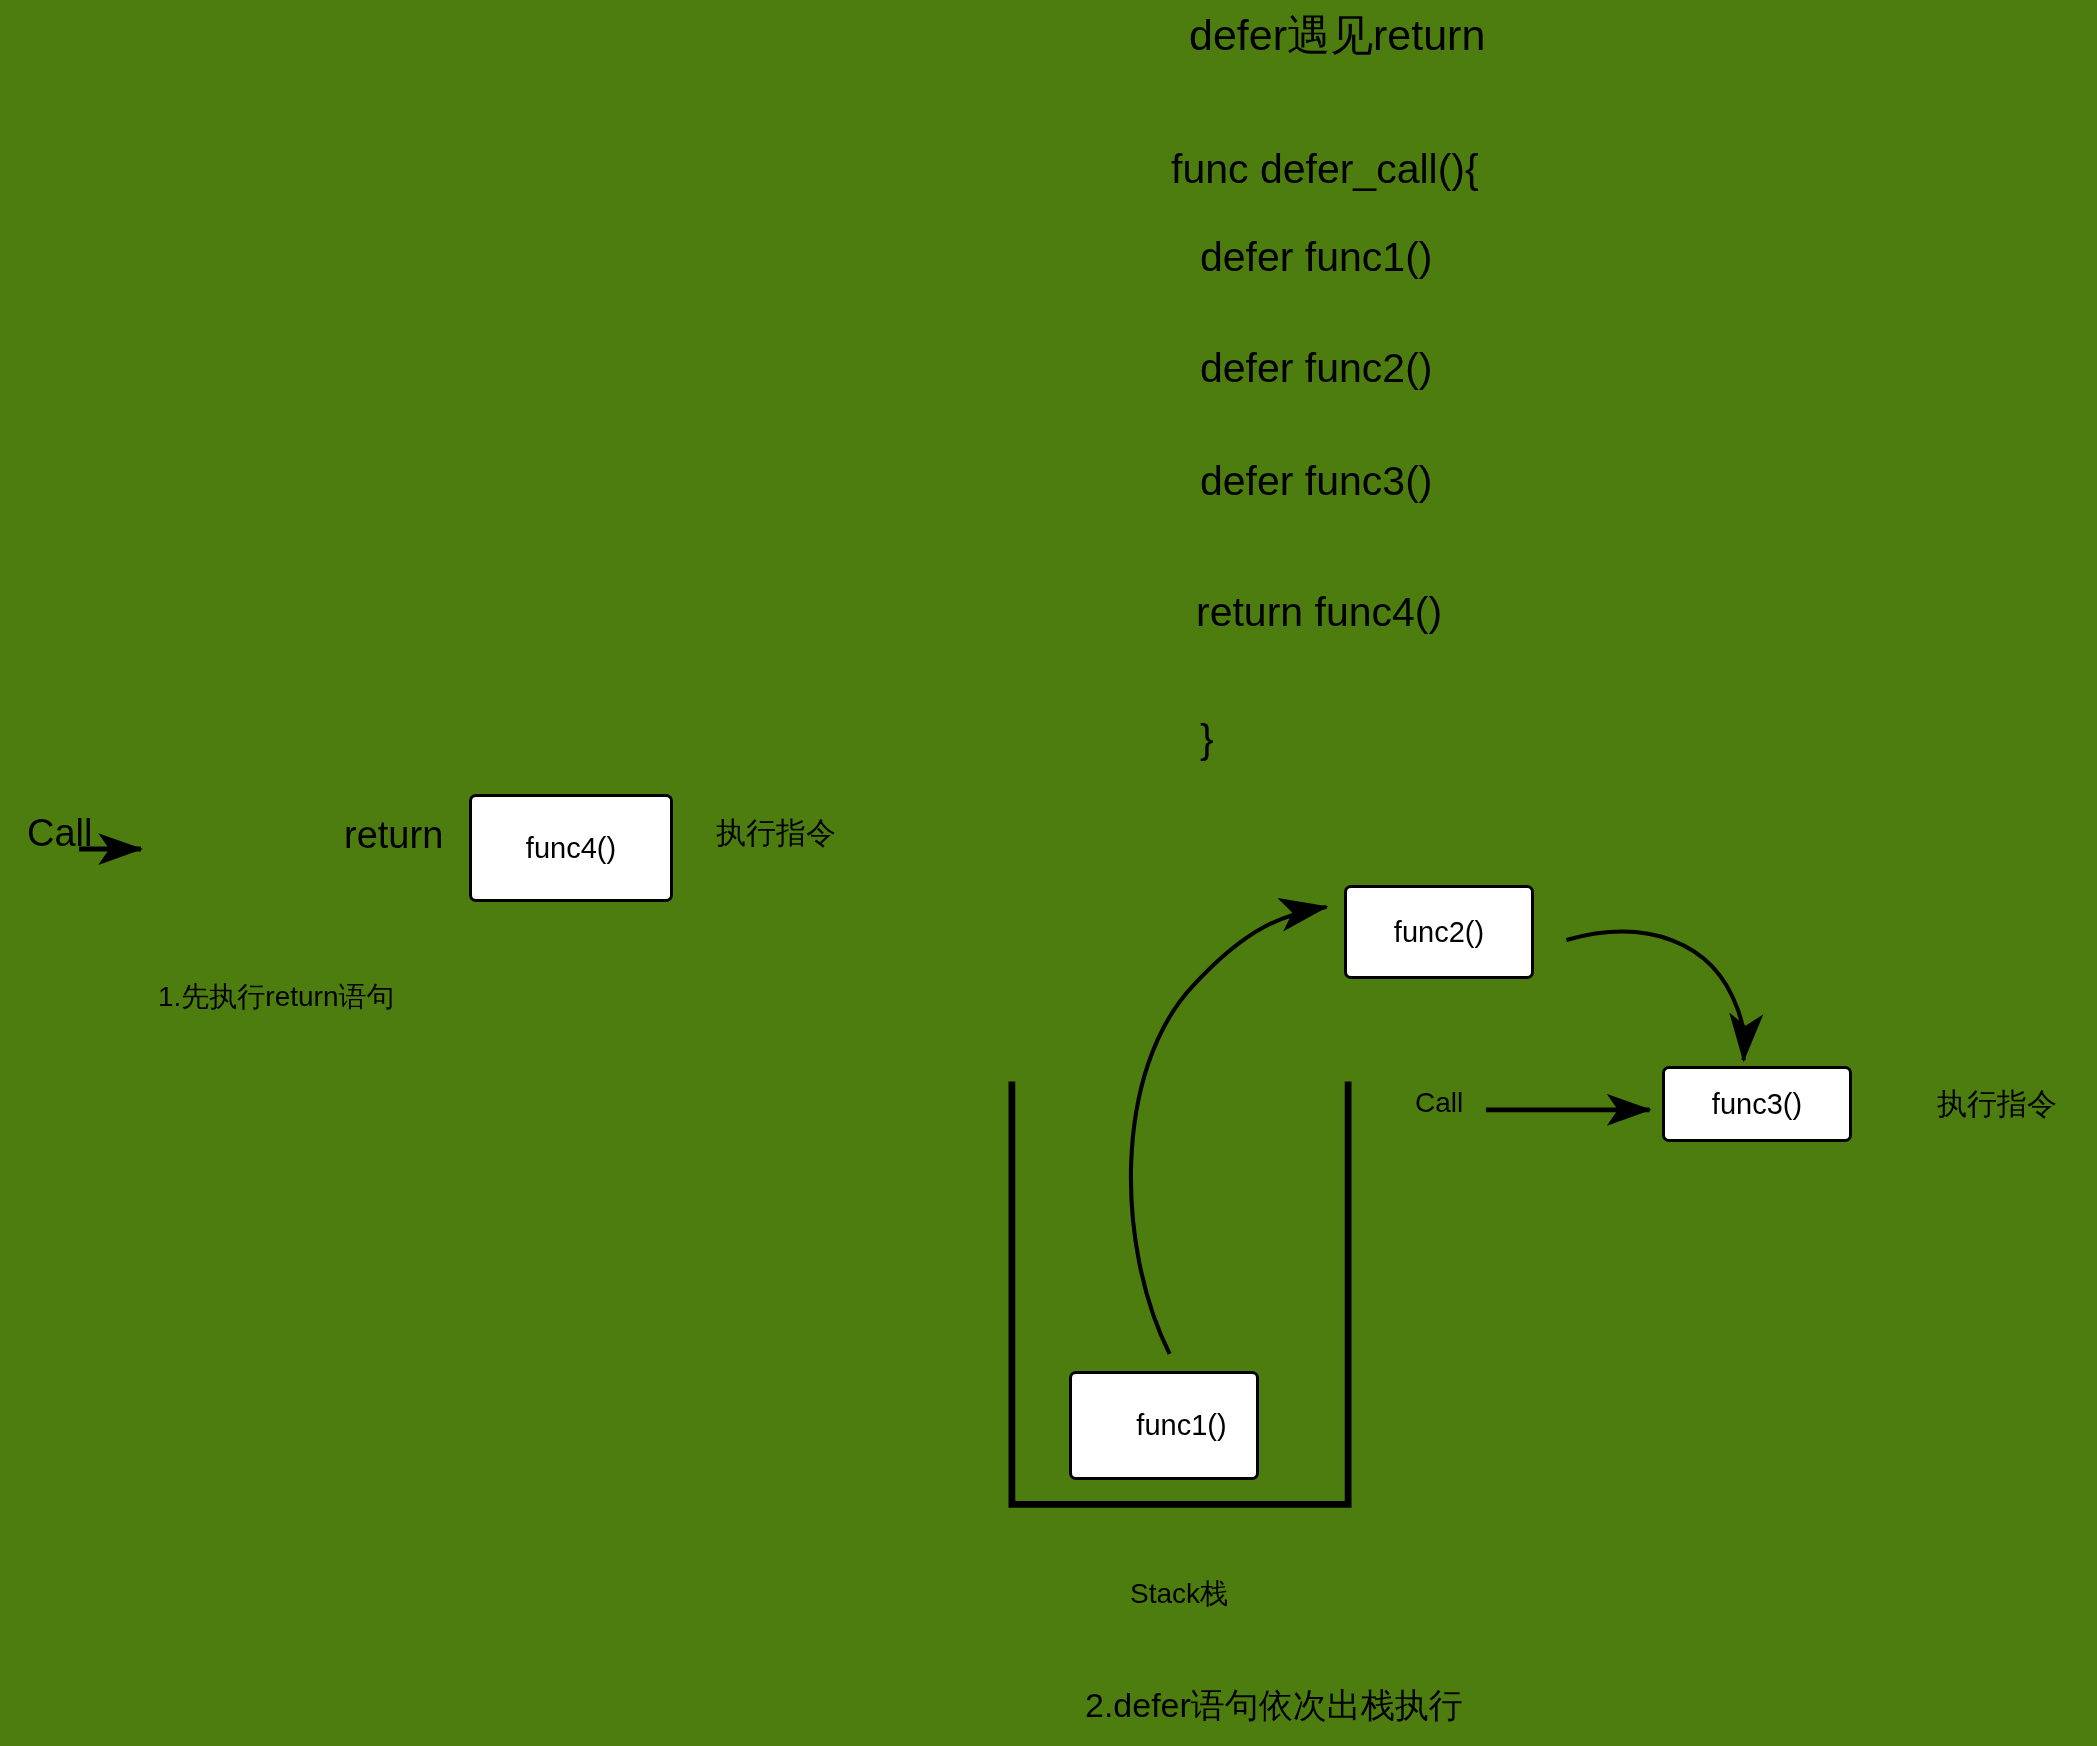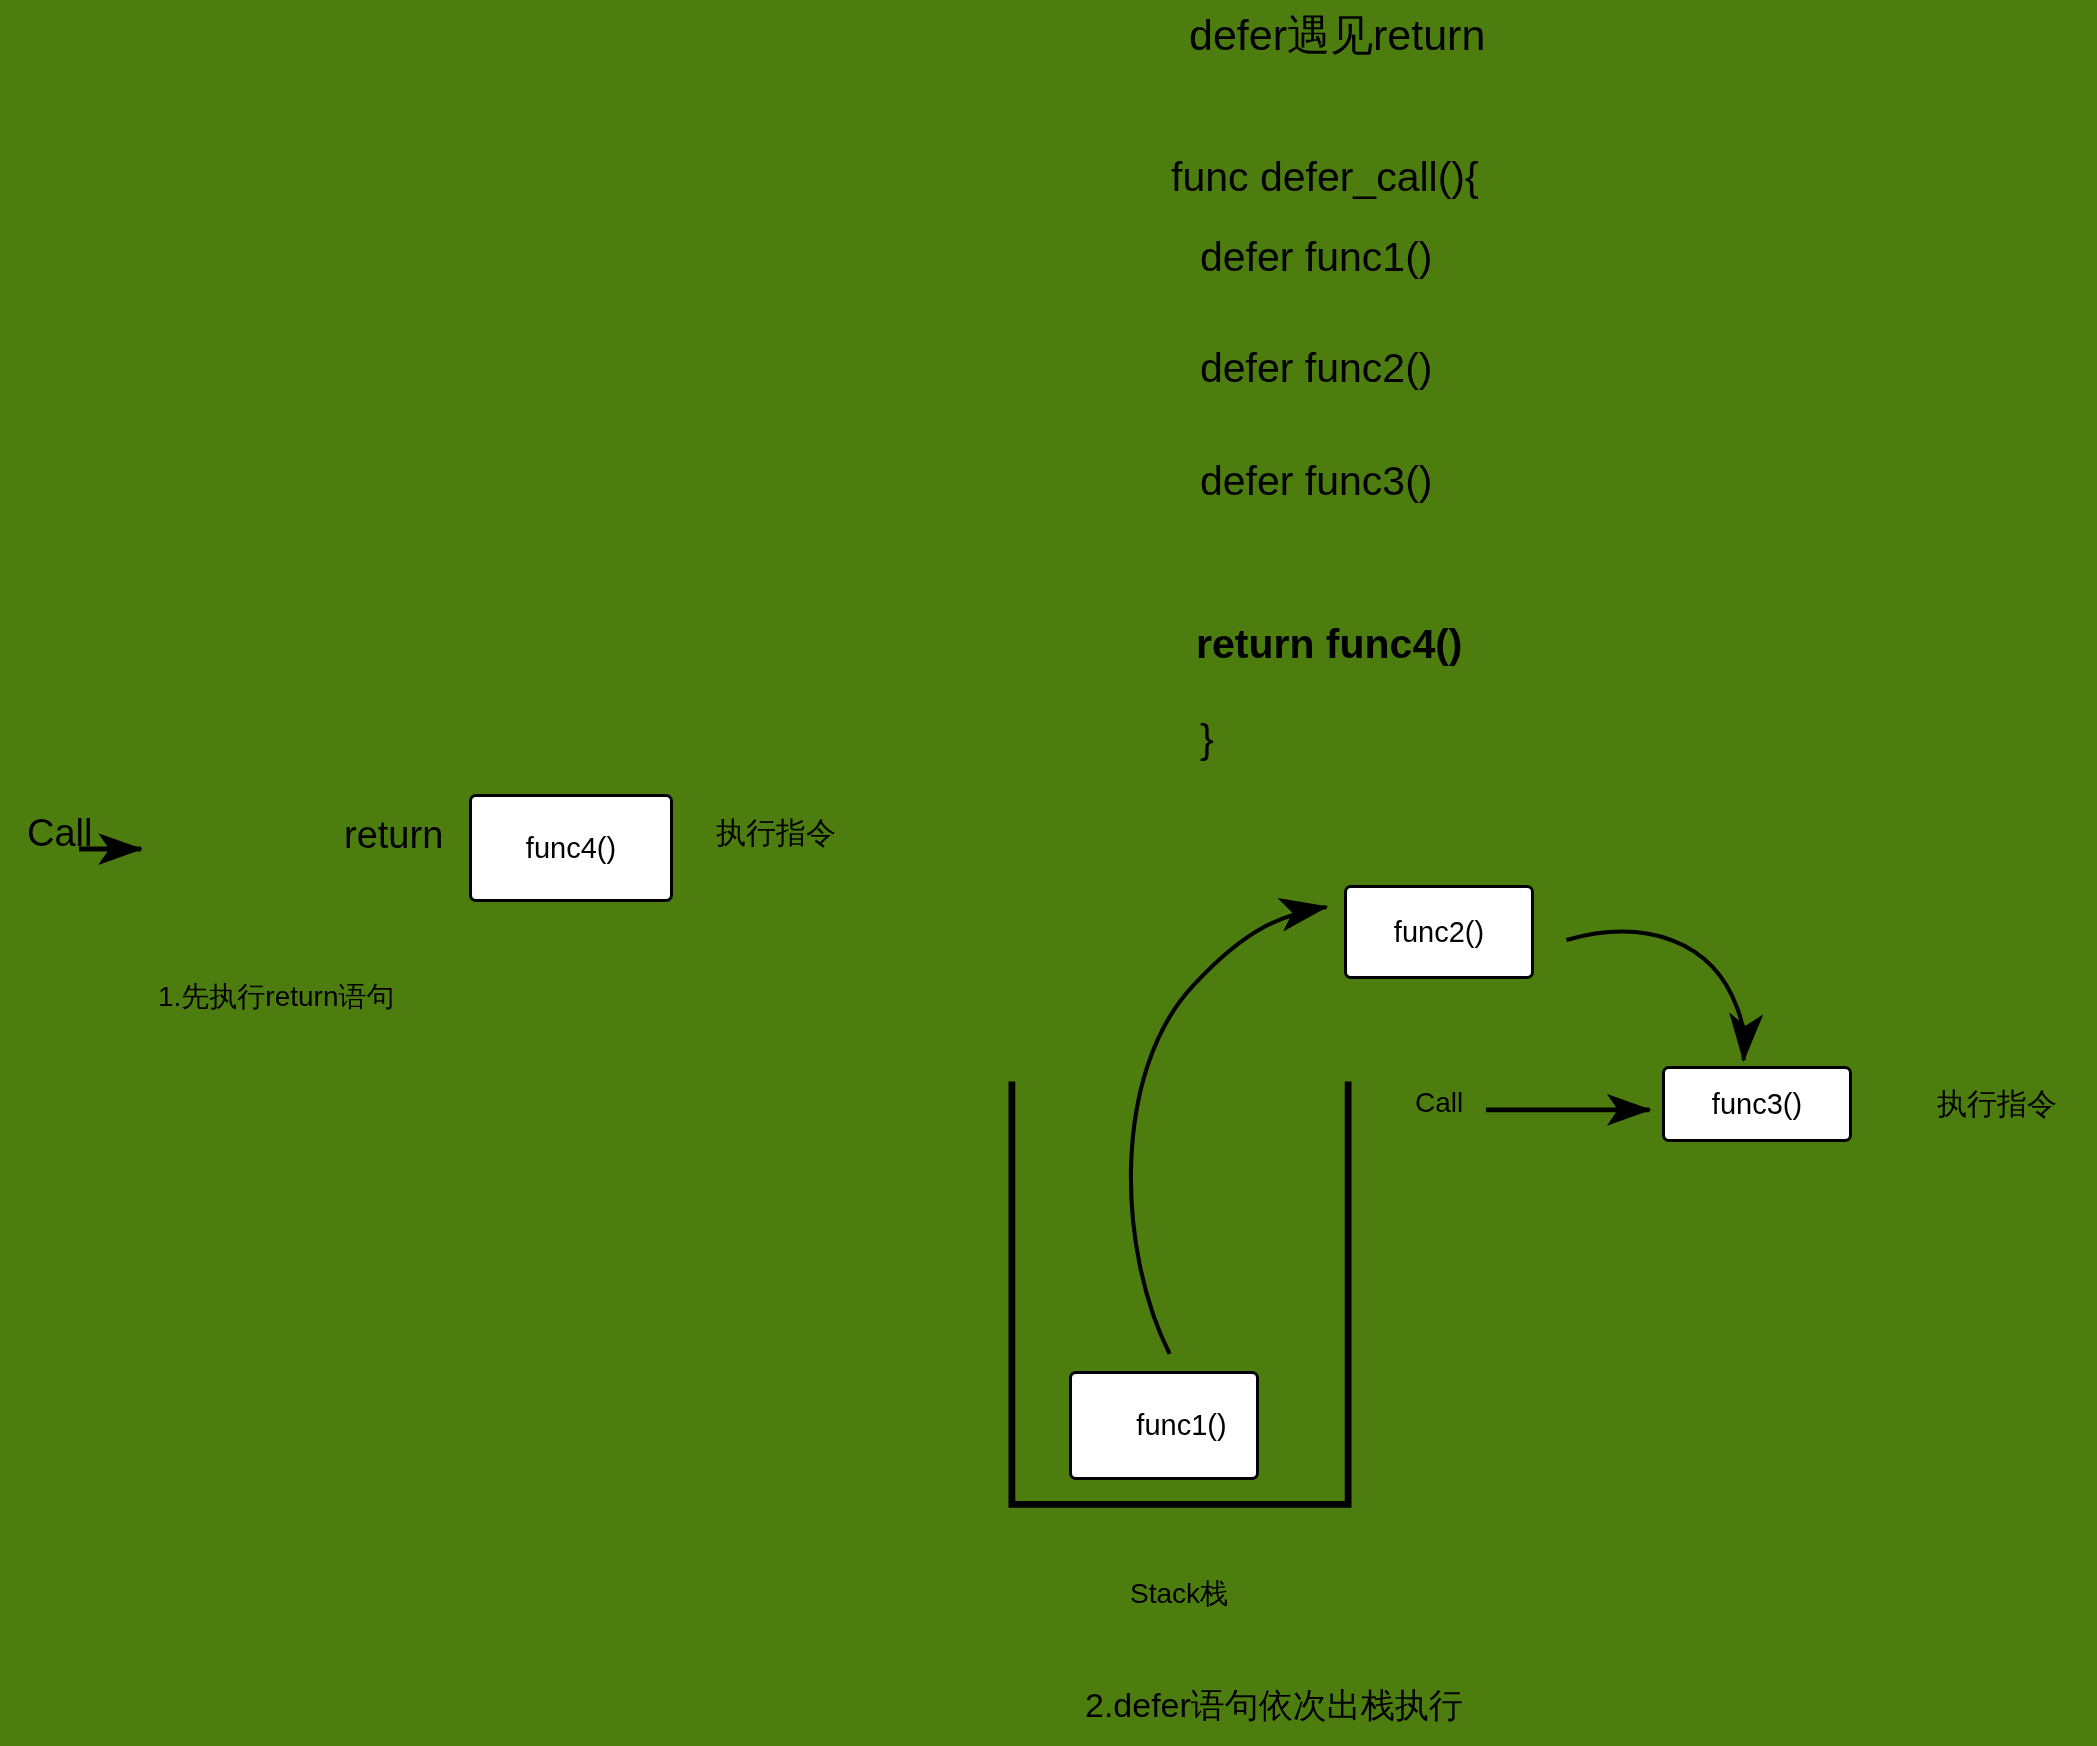--- a/index.html
+++ b/index.html
@@ -23,25 +23,25 @@
     line-height: 1;
   }
   
   #title {
     left: 1189px;
     top: 13.6px;
     font-size: 43px;
   }
   
   .code-line { font-size: 41px; }
-  #code-0 { left: 1171px; top: 149px; margin-top: 8px; }
+  #code-0 { left: 1171px; top: 149px; }
   #code-1 { left: 1200px; top: 237px; }
   #code-2 { left: 1200px; top: 348px; }
   #code-3 { left: 1200px; top: 461px; }
-  #code-4 { left: 1196px; top: 624px; font-weight: bold; }
+  #code-4 { left: 1196px; top: 592px; }
   #code-5 { left: 1200px; top: 719px; }
 
   
   .fbox {
     position: absolute;
     border: 3.2px solid #000;
     border-radius: 7px;
     background: #fff;
     box-sizing: border-box;
     display: flex;

